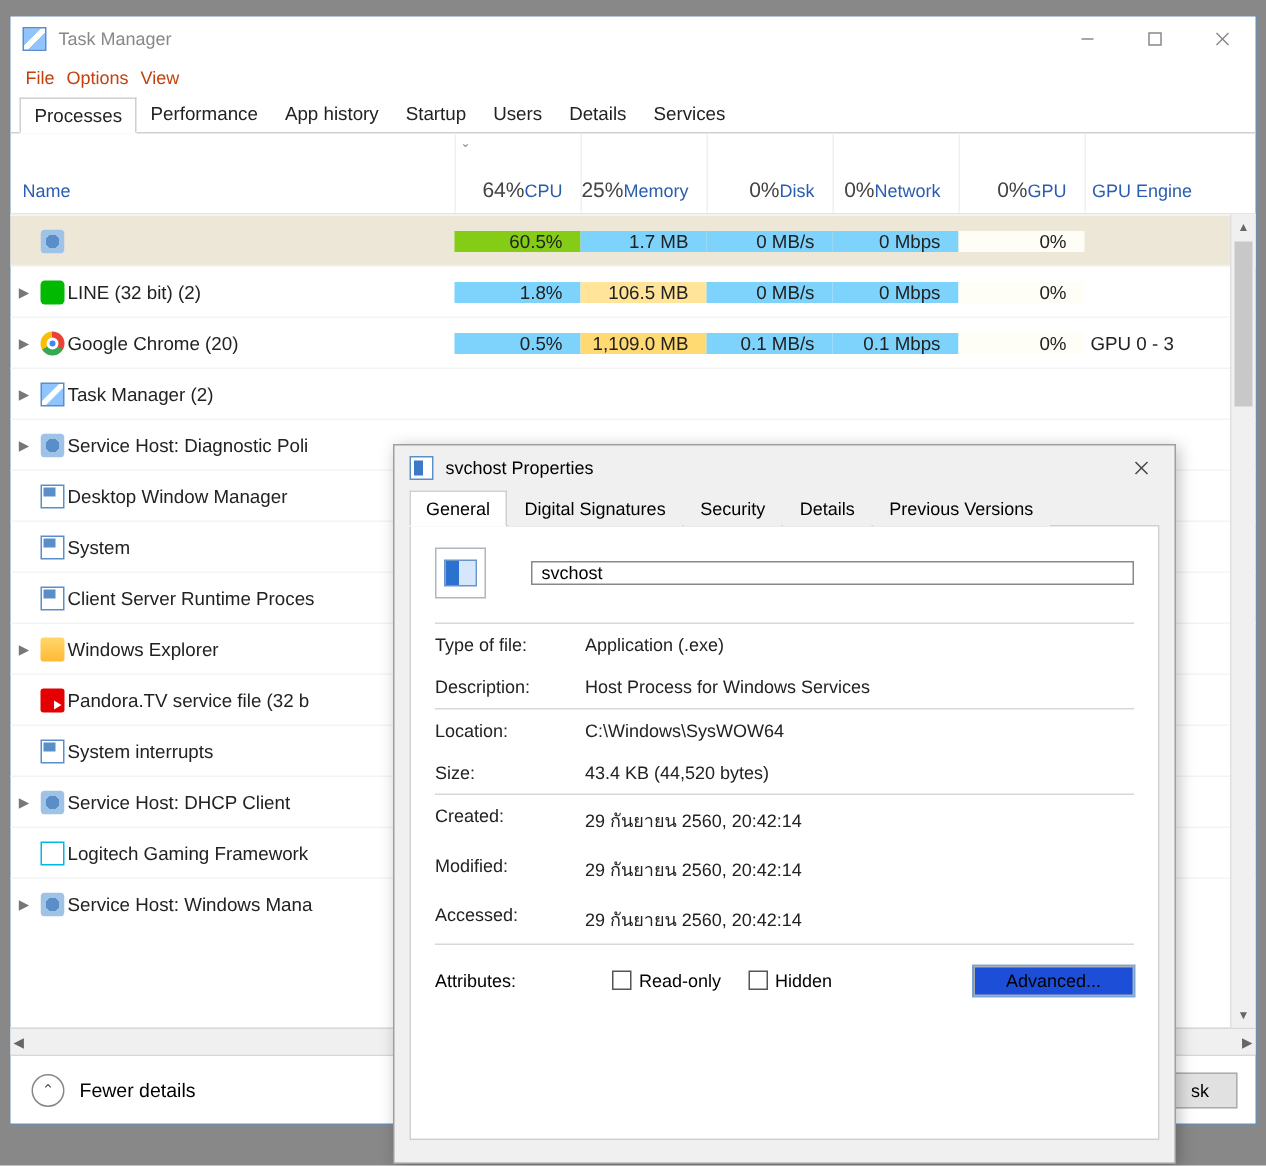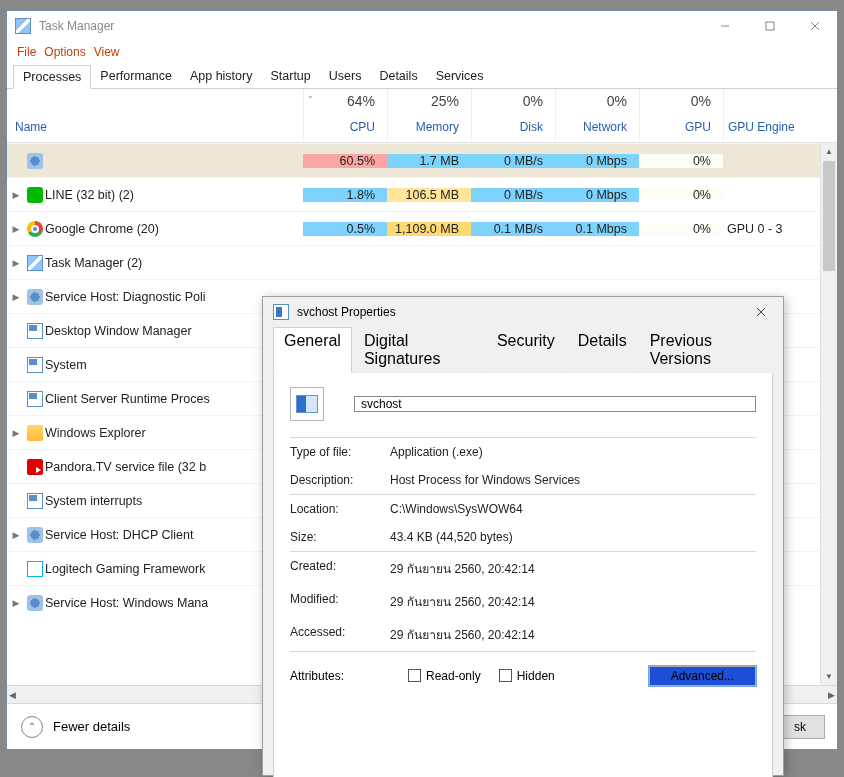--- a/index.html
+++ b/index.html
@@ -14,35 +14,35 @@
 .tm-win-controls { margin-left: auto; display: flex; }
 .wc-btn { width: 45px; height: 28px; display:flex; align-items:center; justify-content:center; color:#888;}
 .wc-btn svg { width:10px; height:10px; }
 .tm-menubar { height: 22px; display:flex; align-items:center; padding-left: 10px; gap: 8px; font-size:12px; color:#c2410c;}
 .tm-tabs { display:flex; border-bottom:1px solid #d0d0d0; padding: 2px 4px 0 6px; font-size:12.5px;}
 .tm-tab { padding: 4px 9px; color:#222; }
 .tm-tab.active { background:#fff; border:1px solid #d0d0d0; border-bottom:1px solid #fff; margin-bottom:-1px; }
 
 .tm-header-row { display:flex; border-bottom:1px solid #e5e5e5; font-size:12px; color:#2a5db0; height:54px; align-items:stretch;}
 .tm-h-name { width:296px; display:flex; align-items:flex-end; padding:0 0 8px 8px;}
-.tm-h-col { width:84px; display:flex; flex-direction:column; justify-content:space-between; align-items:flex-end; padding:4px 12px 8px 0; border-left:1px solid #f0f0f0;}
+.tm-h-col { width:84px; display:flex; flex-direction:row; justify-content:flex-end; align-items:flex-end; padding:4px 12px 8px 0; border-left:1px solid #f0f0f0;}
 .tm-h-col .pct { color:#444; font-size:14px;}
 .tm-h-engine { flex:1; display:flex; align-items:flex-end; padding:0 0 8px 4px; border-left:1px solid #f0f0f0;}
 
 .tm-rows { position:relative; flex:1;}
 .tm-row { display:flex; height:34px; align-items:center; font-size:12.5px; color:#222; border-top:1px solid #f4f4f4;}
 .tm-row.sel { background:#ede7d7;}
 .tm-row .chev { width:18px; text-align:center; color:#777; font-size:9px;}
 .tm-row .icon-cell { width:20px; display:flex; justify-content:center;}
 .tm-row .name { flex: 0 0 258px; overflow:hidden; white-space:nowrap;}
 .tm-row .val { width:84px; text-align:right; padding-right:12px;}
 .heat-low { background:#7dd3fc;}
 .heat-2 { background:#ffe49a;}
 .heat-3 { background:#ffd972;}
-.heat-sel-cpu { background:#fca5a5;}
+.heat-sel-cpu { background:#84cc16;}
 .heat-zero { background:#fffef6;}
 .engine { flex:1; padding-left:4px;}
 
 .ic { width:16px; height:16px; display:inline-block;}
 .ic-gear { background:radial-gradient(circle,#5a8ec8 40%,transparent 41%),#9ec3e6; border-radius:3px;}
 .ic-line { background:#00b900; border-radius:3px;}
 .ic-chrome { background:conic-gradient(#ea4335 0 120deg,#34a853 120deg 240deg,#fbbc05 240deg 360deg); border-radius:50%; position:relative;}
 .ic-chrome::after{content:'';position:absolute;inset:4px;background:#4285f4;border-radius:50%;border:2px solid #fff;}
 .ic-win { background:#fff; border:1px solid #5a8ec8;}
 .ic-win::after{content:'';display:block;width:8px;height:6px;margin:1px;background:#5a8ec8;}
@@ -60,21 +60,21 @@
 .tm-vscroll .arr { height:17px; display:flex; align-items:center; justify-content:center; font-size:8px; color:#666;}
 
 .tm-footer-btn { position:absolute; right:12px; bottom:10px; height:24px; padding:0 18px; border:1px solid #adadad; background:#e1e1e1; font-size:12px;}
 
 
 .prop-window { position:absolute; left:262px; top:296px; width:522px; height:480px; background:#f0f0f0; border:1px solid #9f9f9f; box-shadow:2px 2px 10px rgba(0,0,0,.25);}
 .prop-titlebar { height:30px; display:flex; align-items:center; padding-left:10px; font-size:12px;}
 .prop-title-icon { width:16px;height:16px;margin-right:8px; background:#fff; border:1px solid #5a8ec8; position:relative;}
 .prop-title-icon::after{content:'';position:absolute;inset:2px 6px 2px 2px;background:#3a7ac8;}
 .prop-close { margin-left:auto; width:45px; height:28px; display:flex; align-items:center; justify-content:center; color:#444;}
-.prop-tabs { display:flex; gap:1px; padding:0 10px; font-size:16px;}
+.prop-tabs { display:flex; gap:1px; padding:0 10px; font-size:12px;}
 .prop-tab { padding:4px 10px; background:#f0f0f0; border:1px solid transparent;}
 .prop-tab.active { background:#fff; border:1px solid #d0d0d0; border-bottom:1px solid #fff; position:relative; z-index:2;}
 .prop-body { margin:0 10px; background:#fff; border:1px solid #d0d0d0; padding:14px 16px; margin-top:-1px; height:410px;}
 .prop-top { display:flex; align-items:center; gap:30px; padding-bottom:16px; border-bottom:1px solid #d8d8d8;}
 .prop-bigicon { width:34px; height:34px; border:1px solid #aeb7c0; background:#fff; display:flex; align-items:center; justify-content:center;}
 .prop-bigicon-inner { width:22px; height:18px; background:linear-gradient(90deg,#2a71d0 45%,#d6e6fb 45%); border:1px solid #6a93c8;}
 .prop-name-input { flex:1; height:16px; border:1px solid #888; padding:0 6px; font-size:12px;}
 .prop-kv { display:flex; padding:7px 0; font-size:12px; color:#222;}
 .prop-kv .k { width:100px;}
 .prop-sep { border-top:1px solid #d8d8d8; }

